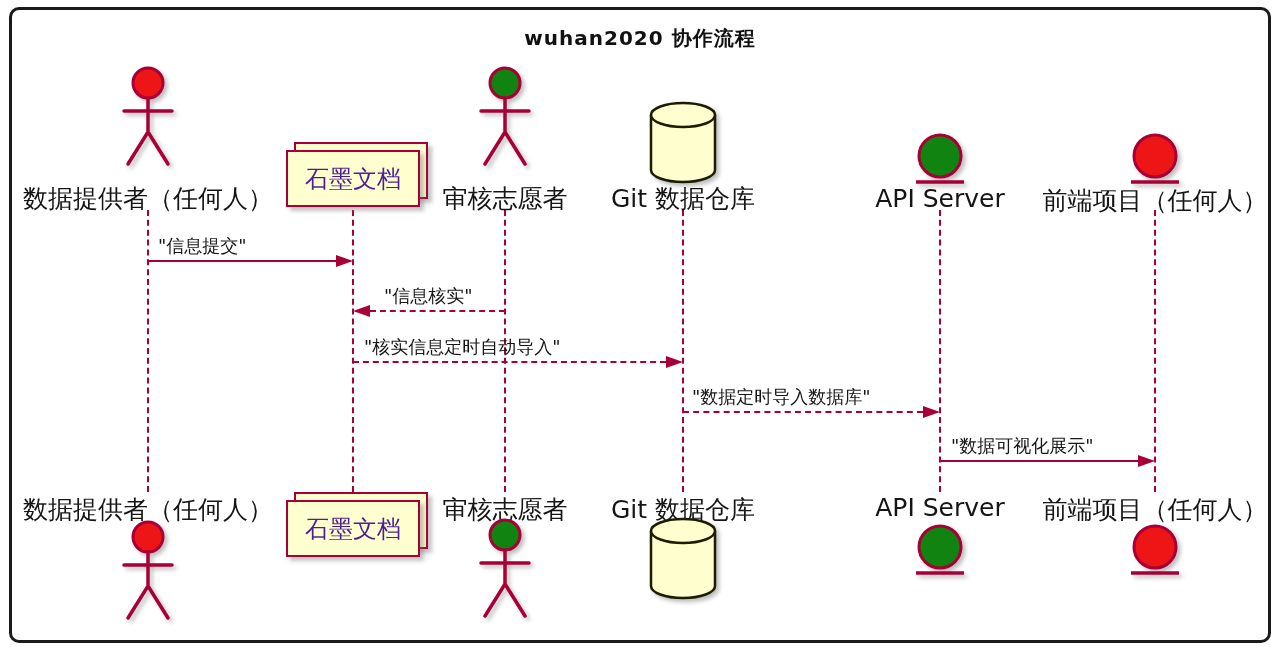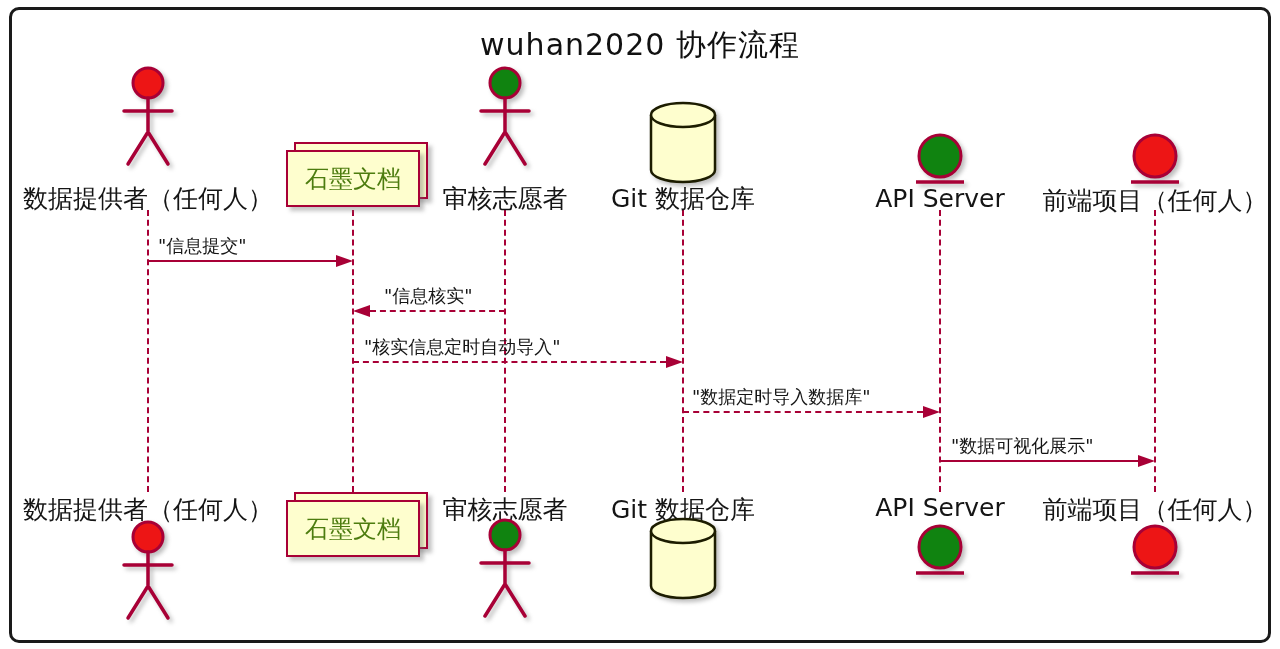--- a/index.html
+++ b/index.html
@@ -6,39 +6,39 @@
   .canvas {
     position:relative; width:1280px; height:649px; background:#ffffff;
     font-family:"DejaVu Sans", sans-serif; overflow:hidden; color:var(--ink);
   }
   .frame {
     position:absolute; left:9px; top:7px; width:1256px; height:630px;
     border:3px solid var(--frame); border-radius:10px; background:transparent;
   }
   .title {
     position:absolute; left:0; top:25px; width:100%; text-align:center;
-    font-size:30px; font-weight:normal; letter-spacing:1px;
+    font-size:20px; font-weight:bold; letter-spacing:1px;
   }
   .lifeline {
     position:absolute; top:210px; height:282px; width:0;
     border-left:2px dashed var(--accent);
   }
   .plabel {
     position:absolute; transform:translateX(-50%); white-space:nowrap;
     font-size:25px; color:#151515;
   }
   .sym { position:absolute; filter:drop-shadow(3px 3px 2px rgba(110,110,110,.45)); }
   .coll {
     position:absolute; width:134px; height:57px; background:var(--cream);
     border:2.5px solid var(--accent); box-sizing:border-box;
     box-shadow:4px 4px 4px rgba(110,110,110,.4);
   }
   .coll.front {
     display:flex; align-items:center; justify-content:center;
-    font-size:24px; color:#4d7c0f;
+    font-size:24px; color:#4c1d95;
   }
   .msg-line { position:absolute; height:0; }
   .msg-line.solid  { border-top:2.5px solid var(--accent); }
   .msg-line.dotted { border-top:2.5px dashed var(--accent); }
   .arrow-r {
     position:absolute; width:0; height:0;
     border-top:6px solid transparent; border-bottom:6px solid transparent;
     border-left:17px solid var(--accent);
   }
   .arrow-l {

